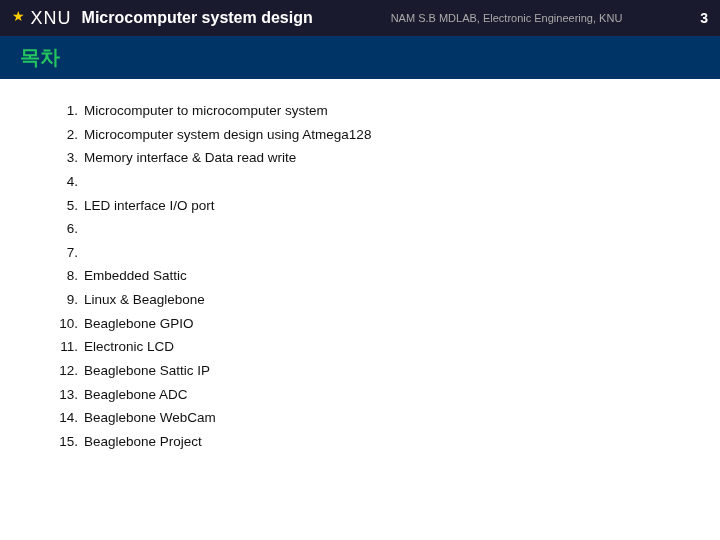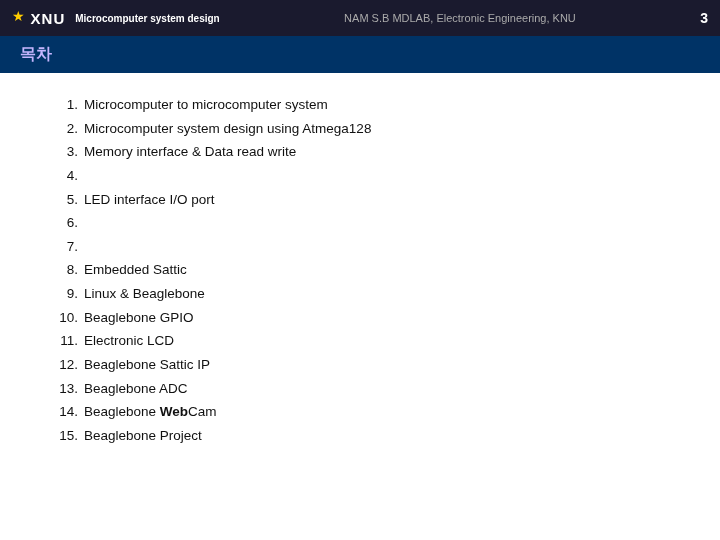--- a/index.html
+++ b/index.html
@@ -33,35 +33,35 @@
     }
 
     .logo-area {
       display: flex;
       align-items: center;
       gap: 6px;
     }
 
     .logo-xnu {
       color: #ffffff;
-      font-size: 15px;
-      font-weight: bold;
+      font-size: 18px;
+      font-weight: normal;
       letter-spacing: 1px;
     }
 
     .logo-star {
       color: #ffcc00;
       font-size: 14px;
       position: relative;
       top: -2px;
     }
 
     .header-title {
       color: #ffffff;
-      font-size: 10px;
+      font-size: 16px;
       font-weight: bold;
     }
 
     .header-subtitle {
       color: #aaaaaa;
       font-size: 11px;
       flex: 1;
       text-align: center;
     }
 
@@ -72,22 +72,22 @@
     }
 
     
     .section-bar {
       background: #003366;
       padding: 8px 20px;
       margin-top: 0;
     }
 
     .section-title {
-      color: #c4b5fd;
-      font-size: 16px;
+      color: #22c55e;
+      font-size: 20px;
       font-weight: bold;
     }
 
     
     .content {
       padding: 20px 30px 20px 50px;
     }
 
     .toc-list {
       list-style: none;
@@ -105,21 +105,21 @@
       min-width: 28px;
       text-align: right;
       color: #111111;
     }
 
     .toc-list li .label {
       color: #111111;
     }
 
     .toc-list li .label b {
-      font-weight: bold;
+      font-weight: normal;
     }
   </style>
 </head>
 <body>
 
 <div class="header">
   <div class="header-left">
     <div class="logo-area">
       <span class="logo-star">★</span>
       <span class="logo-xnu">XNU</span>

